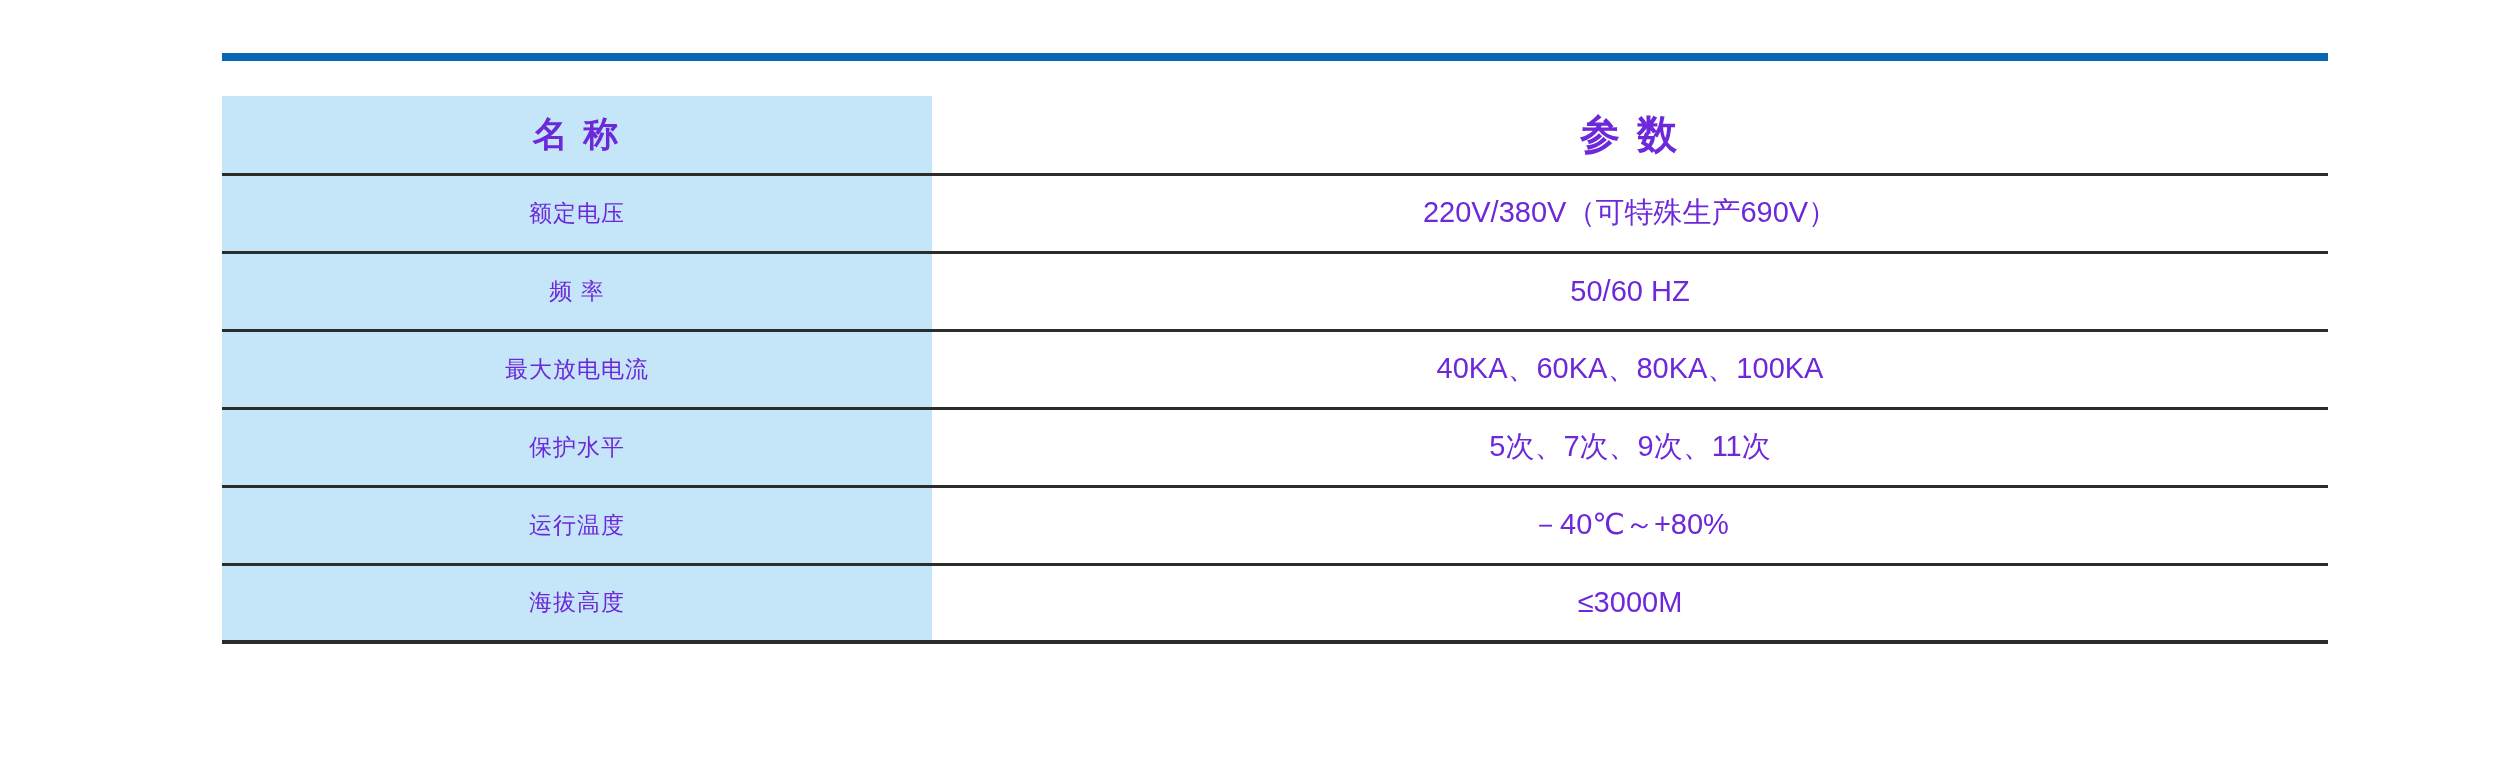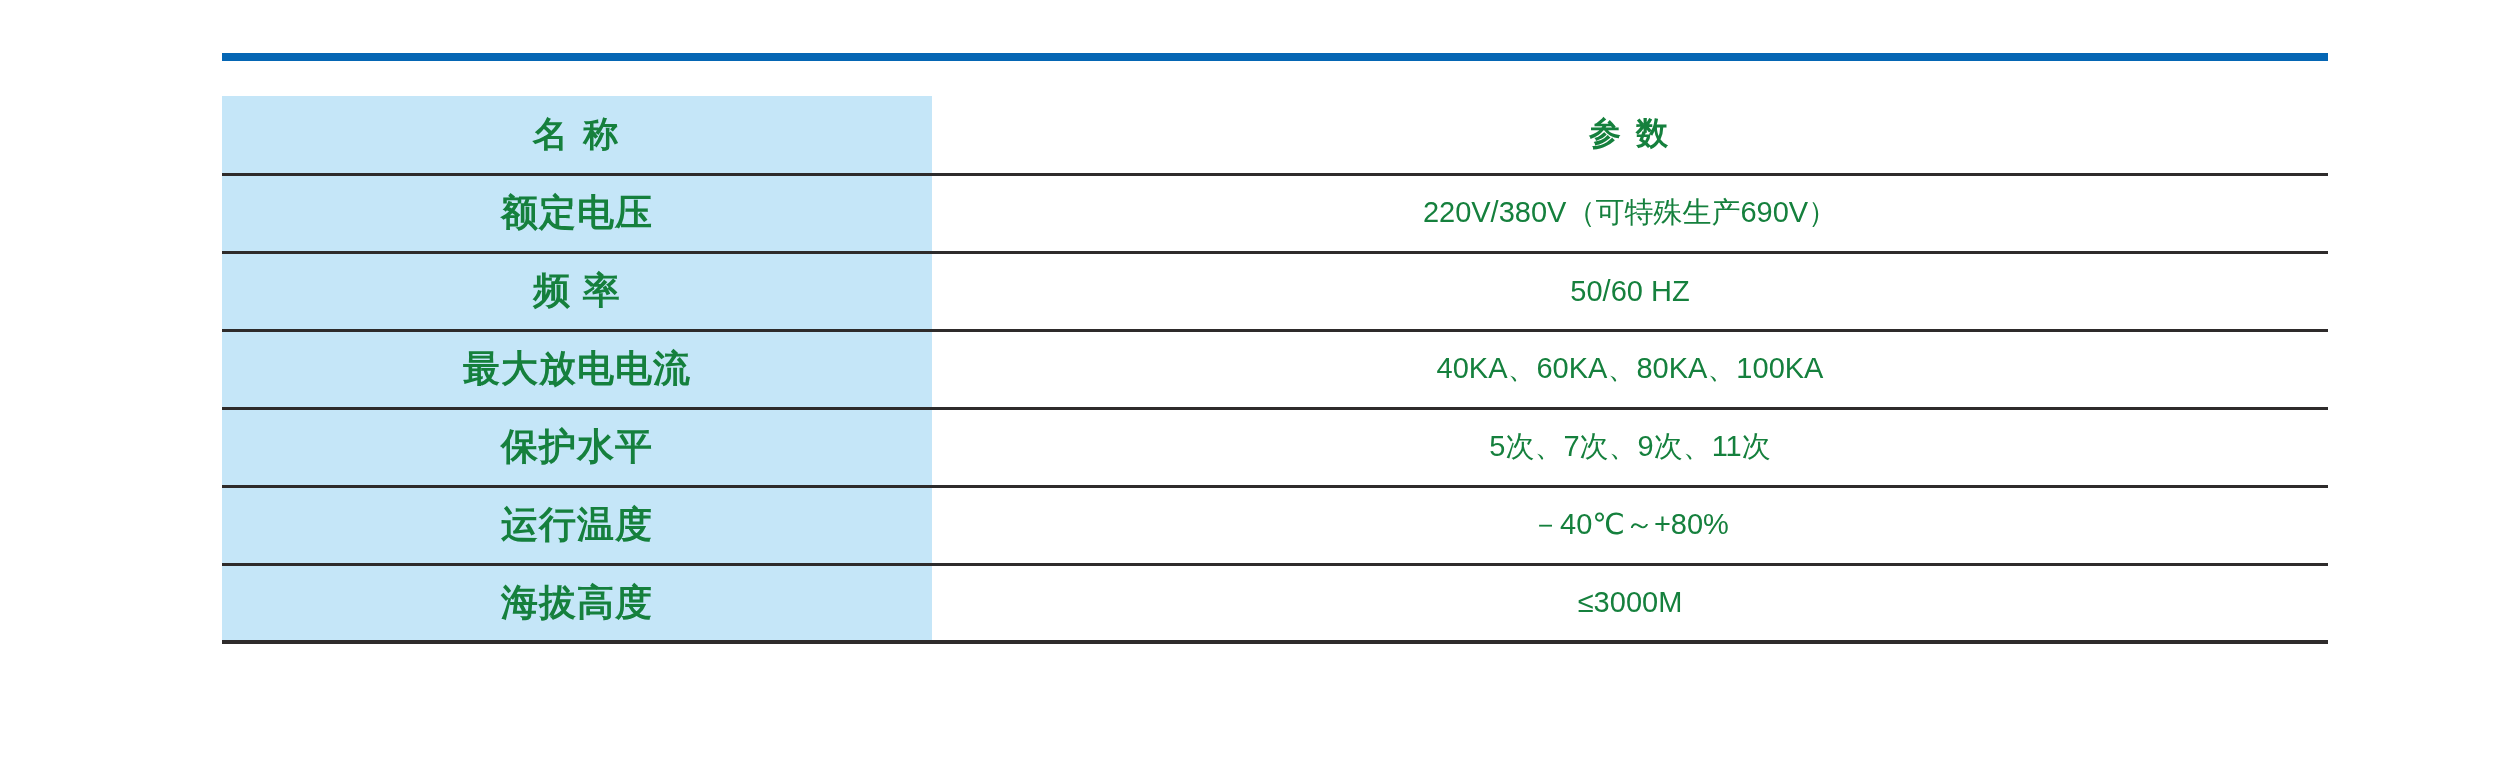--- a/index.html
+++ b/index.html
@@ -33,60 +33,60 @@
   .spec-table tr {
     height: 78px;
   }
 
   .spec-table td {
     padding: 0;
     margin: 0;
     text-align: center;
     vertical-align: middle;
     border-bottom: 3px solid #2e2b2b;
-    color: #15803d;
+    color: #6d28d9;
     white-space: nowrap;
   }
 
   
   .spec-table thead tr.accent-row td {
     height: 0;
     border-bottom: none;
     padding: 0;
     line-height: 0;
     font-size: 0;
   }
   .accent-bar {
     height: 8px;
     width: 100%;
     background: #0566b4;
   }
 
   td.cell-name {
     background: #c5e6f8;
-    font-size: 37px;
-    font-weight: 700;
+    font-size: 23px;
+    font-weight: 400;
     letter-spacing: 1px;
   }
 
   td.cell-value {
     background: #ffffff;
     font-size: 29px;
     font-weight: 400;
   }
 
   tr.header-row td.cell-name,
   tr.header-row td.cell-value {
     font-weight: 700;
     font-size: 35px;
     letter-spacing: 3px;
   }
 
   tr.header-row td.cell-value {
-    font-size: 32px;
+    font-size: 40px;
   }
 
   
   .spec-table tbody tr:last-child td {
     border-bottom: 4px solid #2e2b2b;
   }
 </style>
 </head>
 <body>
 

